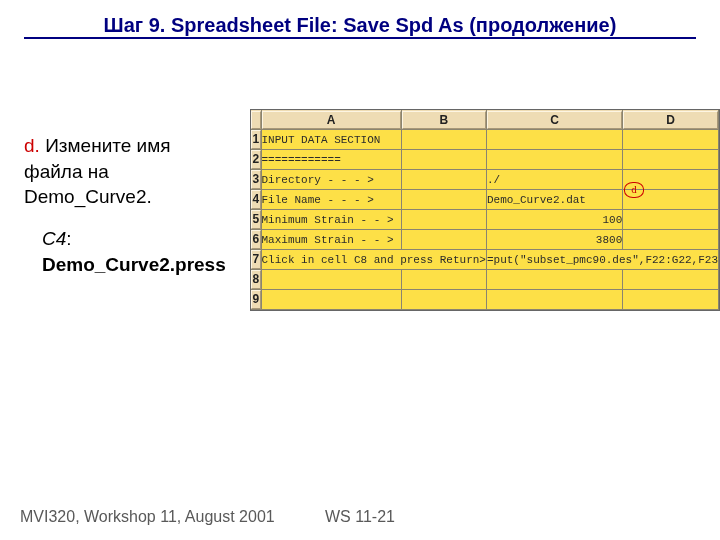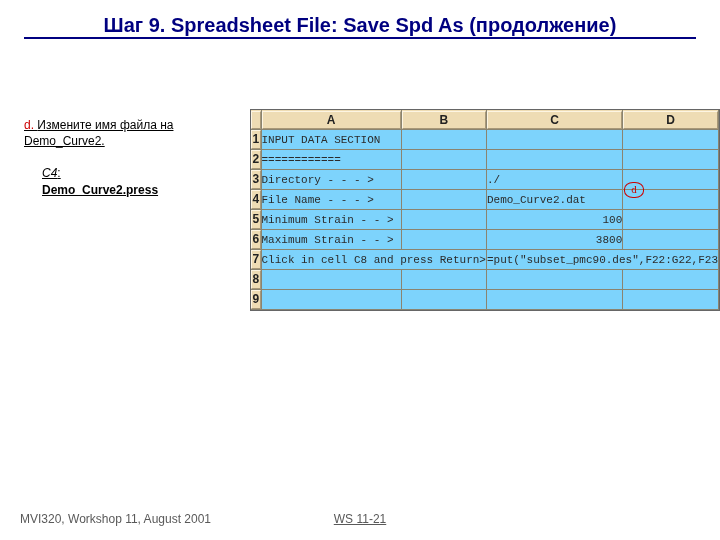--- a/index.html
+++ b/index.html
@@ -26,25 +26,24 @@
     border-top: 2px solid #000080;
     margin: 0 24px 0 24px;
   }
   .content {
     position: relative;
     margin-top: 70px;
   }
   .instr {
     position: absolute;
     left: 24px;
-    top: 8px;
+    top: 24px;
     width: 210px;
-    font-size: 12px;
+    font-size: 19px;
     line-height: 1.35;
-    text-decoration: underline;
   }
   .instr .red-d { color: #c00; }
   .instr .italic { font-style: italic; }
   .instr .bold { font-weight: bold; }
 
   .sheet {
     position: absolute;
     left: 250px;
     top: 0;
     background: #f7e9cc;
@@ -91,21 +90,21 @@
   .colhead .inner {
     border-top: 1px solid #fdf5e2;
     border-left: 1px solid #fdf5e2;
     border-bottom: 1px solid #a89878;
     border-right: 1px solid #a89878;
     height: 16px;
     line-height: 16px;
   }
   .cell {
     height: 19px;
-    background: #7dd3fc;
+    background: #fde047;
     color: #2b2b2b;
     vertical-align: middle;
     padding: 0 4px;
     white-space: nowrap;
   }
   .wA { width: 132px; }
   .wB { width: 80px; }
   .wC { width: 120px; }
   .wD { width: 84px; }
   .right { text-align: right; }
@@ -123,23 +122,22 @@
     font-family: "Times New Roman", serif;
     text-align: center;
     line-height: 13px;
   }
 
   .footer {
     position: absolute;
     left: 0;
     bottom: 14px;
     width: 720px;
-    font-size: 12px;
+    font-size: 16px;
     color: #595959;
-    text-decoration: underline;
   }
   .footer .left {
     position: absolute;
     left: 20px;
   }
   .footer .center {
     width: 100%;
     text-align: center;
   }
 </style>

